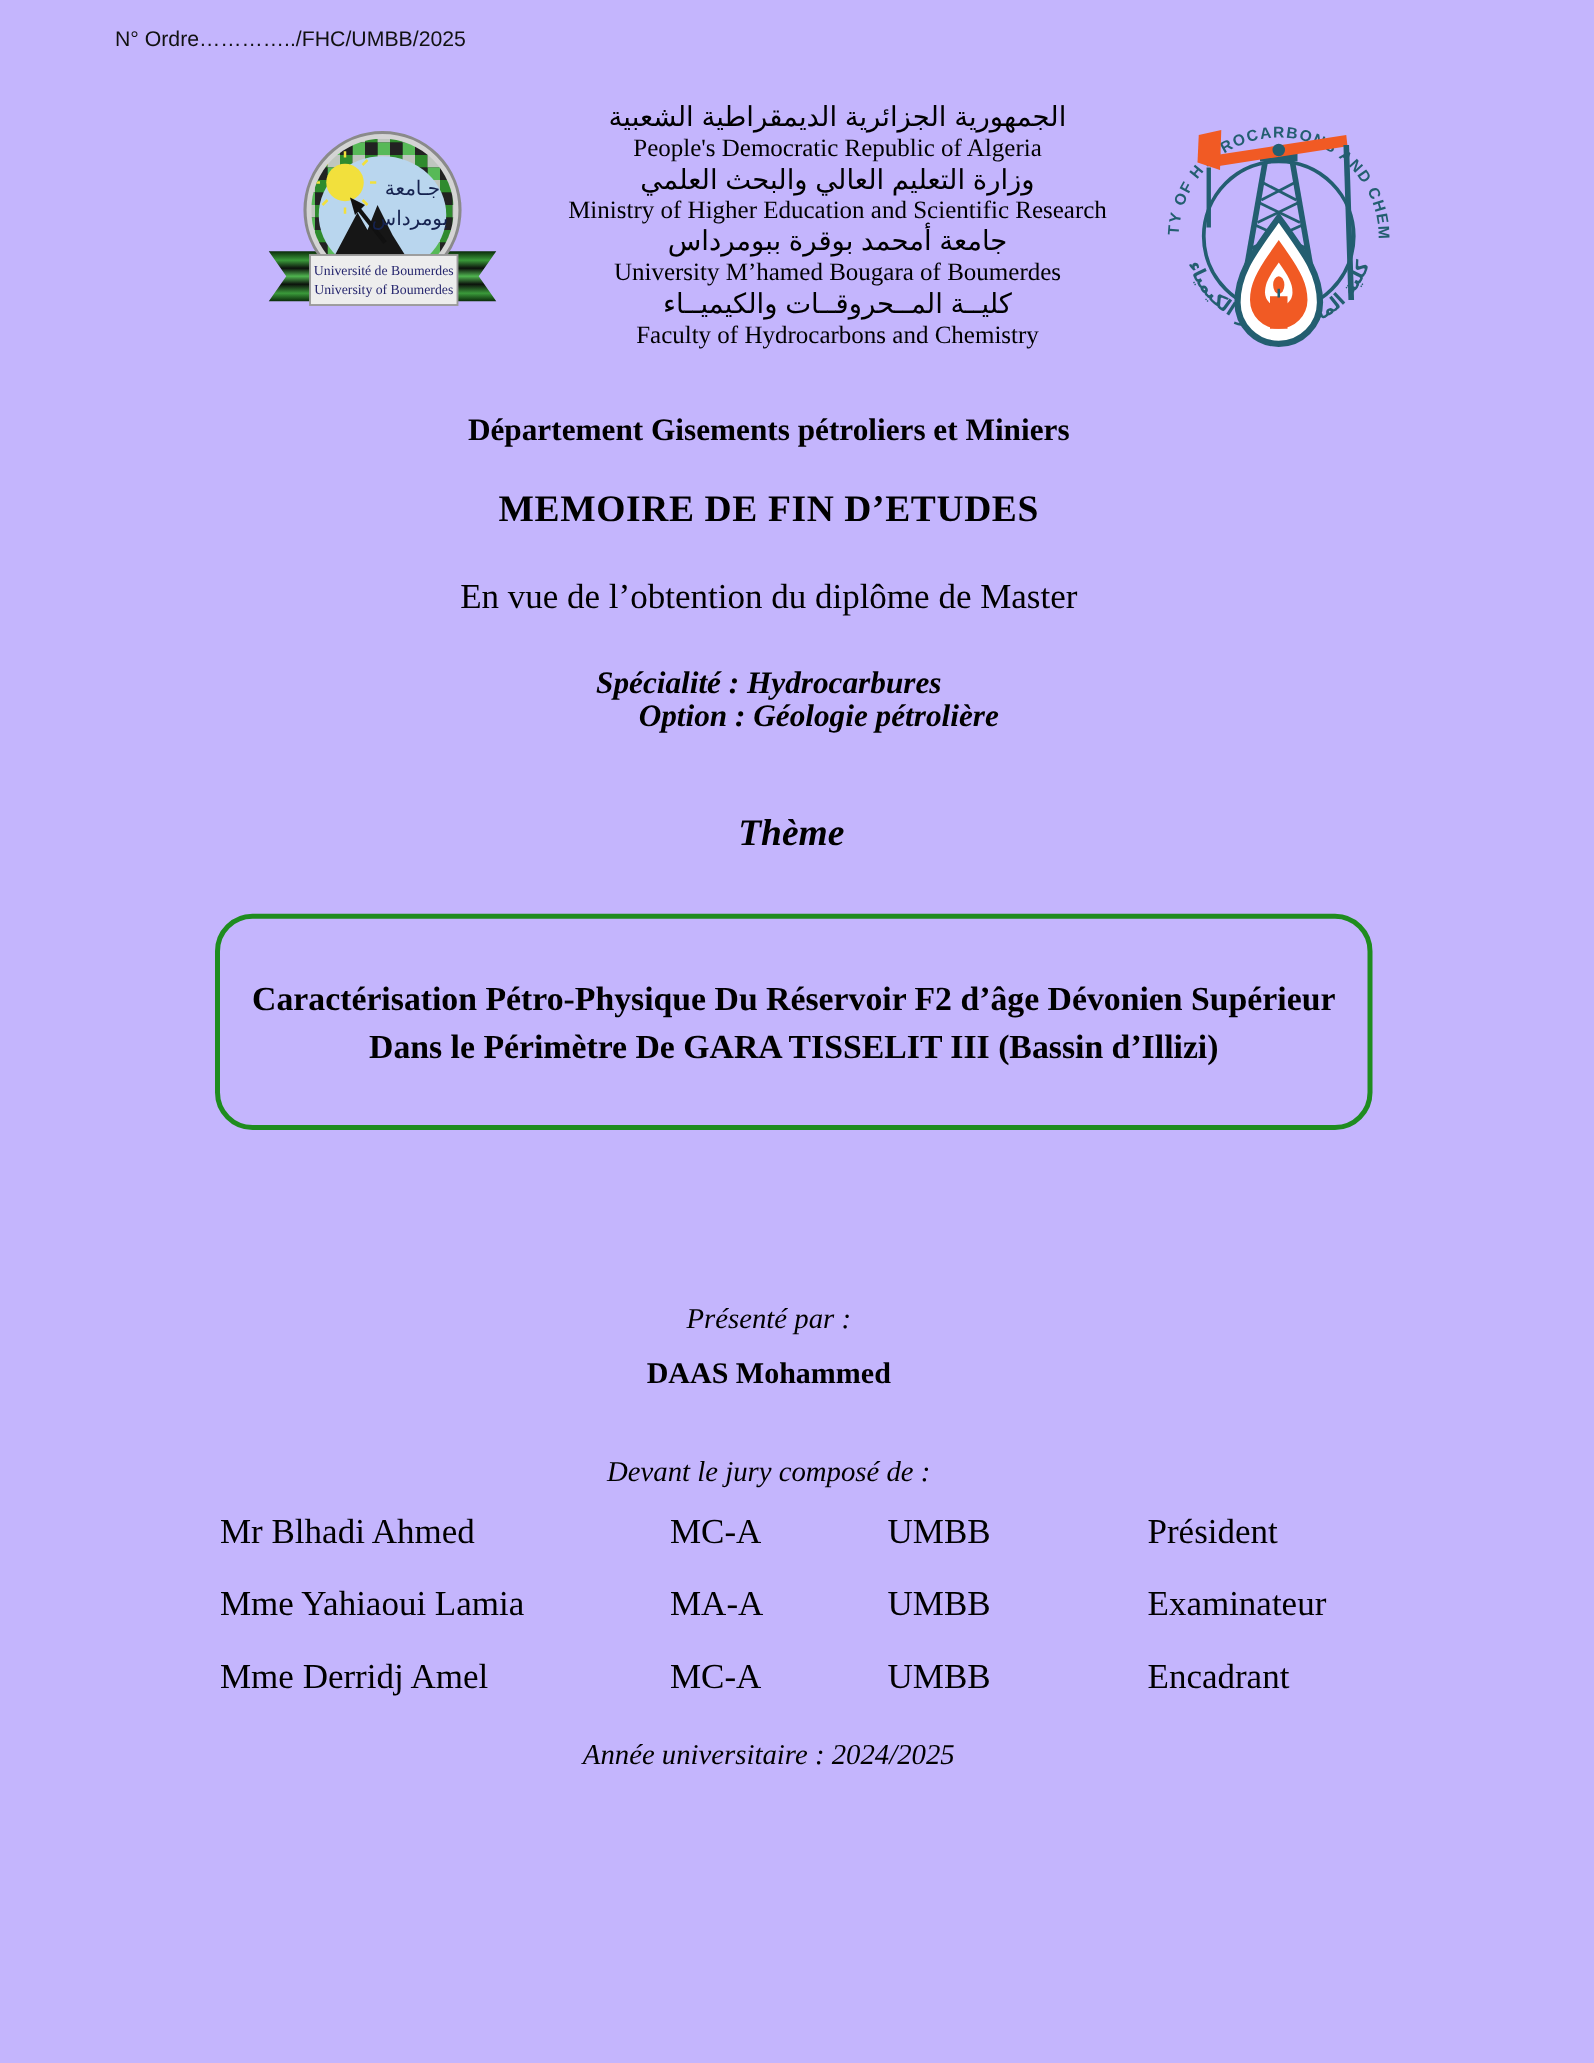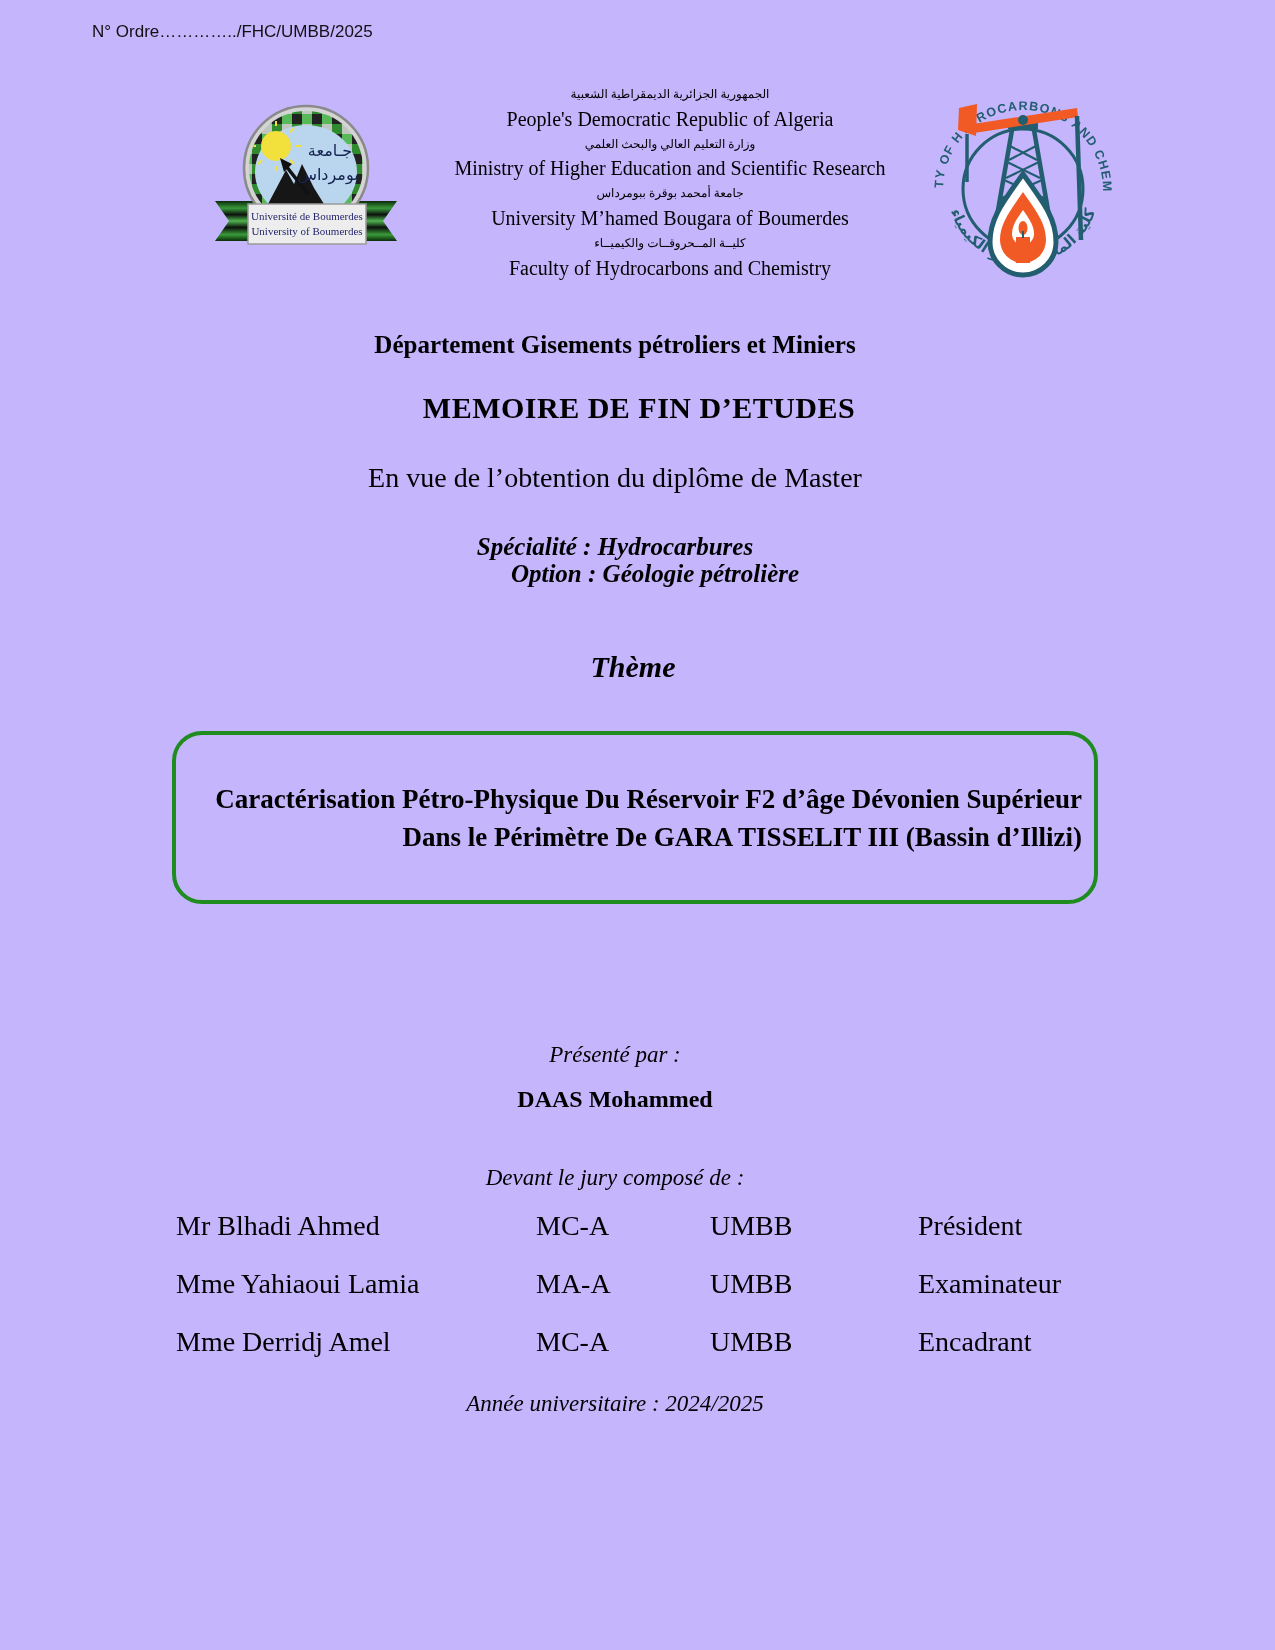--- a/index.html
+++ b/index.html
@@ -14,42 +14,42 @@
   .order-no{
     position:absolute;left:92px;top:22px;
     font-family:"Liberation Sans","DejaVu Sans",sans-serif;
     font-size:17px;color:#111;
   }
   .header-text{
     position:absolute;left:390px;top:82px;width:560px;
     text-align:center;line-height:24.8px;font-size:20px;
   }
   .ar{
-    font-family:Liberation Serif, serif;
-    font-size:12px;
+    font-family:Liberation Sans, sans-serif;
+    font-size:22px;
     direction:rtl;
   }
   .center-col{
     position:absolute;left:0;width:1230px;text-align:center;
   }
   .dept{top:331px;font-weight:bold;font-size:25px;}
-  .memoire{top:391px;font-weight:bold;font-size:30px;letter-spacing:.5px;padding-left:24px;}
+  .memoire{top:391px;font-weight:bold;font-size:30px;letter-spacing:.5px;}
   .envue{top:462px;font-weight:normal;font-size:28px;}
   .specialite{top:533px;font-weight:bold;font-style:italic;font-size:25px;}
   .option{top:560px;font-weight:bold;font-style:italic;font-size:25px;padding-left:40px;}
   .theme{top:650px;font-weight:bold;font-style:italic;font-size:30px;padding-left:18px;}
   .title-box{
     position:absolute;left:172px;top:731px;width:926px;height:173px;
     border:4px solid #1f8c1f;border-radius:30px;
     display:flex;align-items:center;justify-content:center;
     box-sizing:border-box;
   }
   .title-box .title-text{
     font-weight:bold;font-size:27px;line-height:38px;
-    text-align:right;padding:0 12px;
+    text-align:center;padding:0 12px;
   }
   .presente{top:1042px;font-style:italic;font-size:23px;}
   .author{top:1086px;font-weight:bold;font-size:24px;}
   .jury-heading{top:1165px;font-style:italic;font-size:23px;}
   .jury-table{
     position:absolute;left:176px;top:1211px;width:880px;
   }
   .jury-row{
     display:grid;
     grid-template-columns:360px 174px 208px 1fr;

